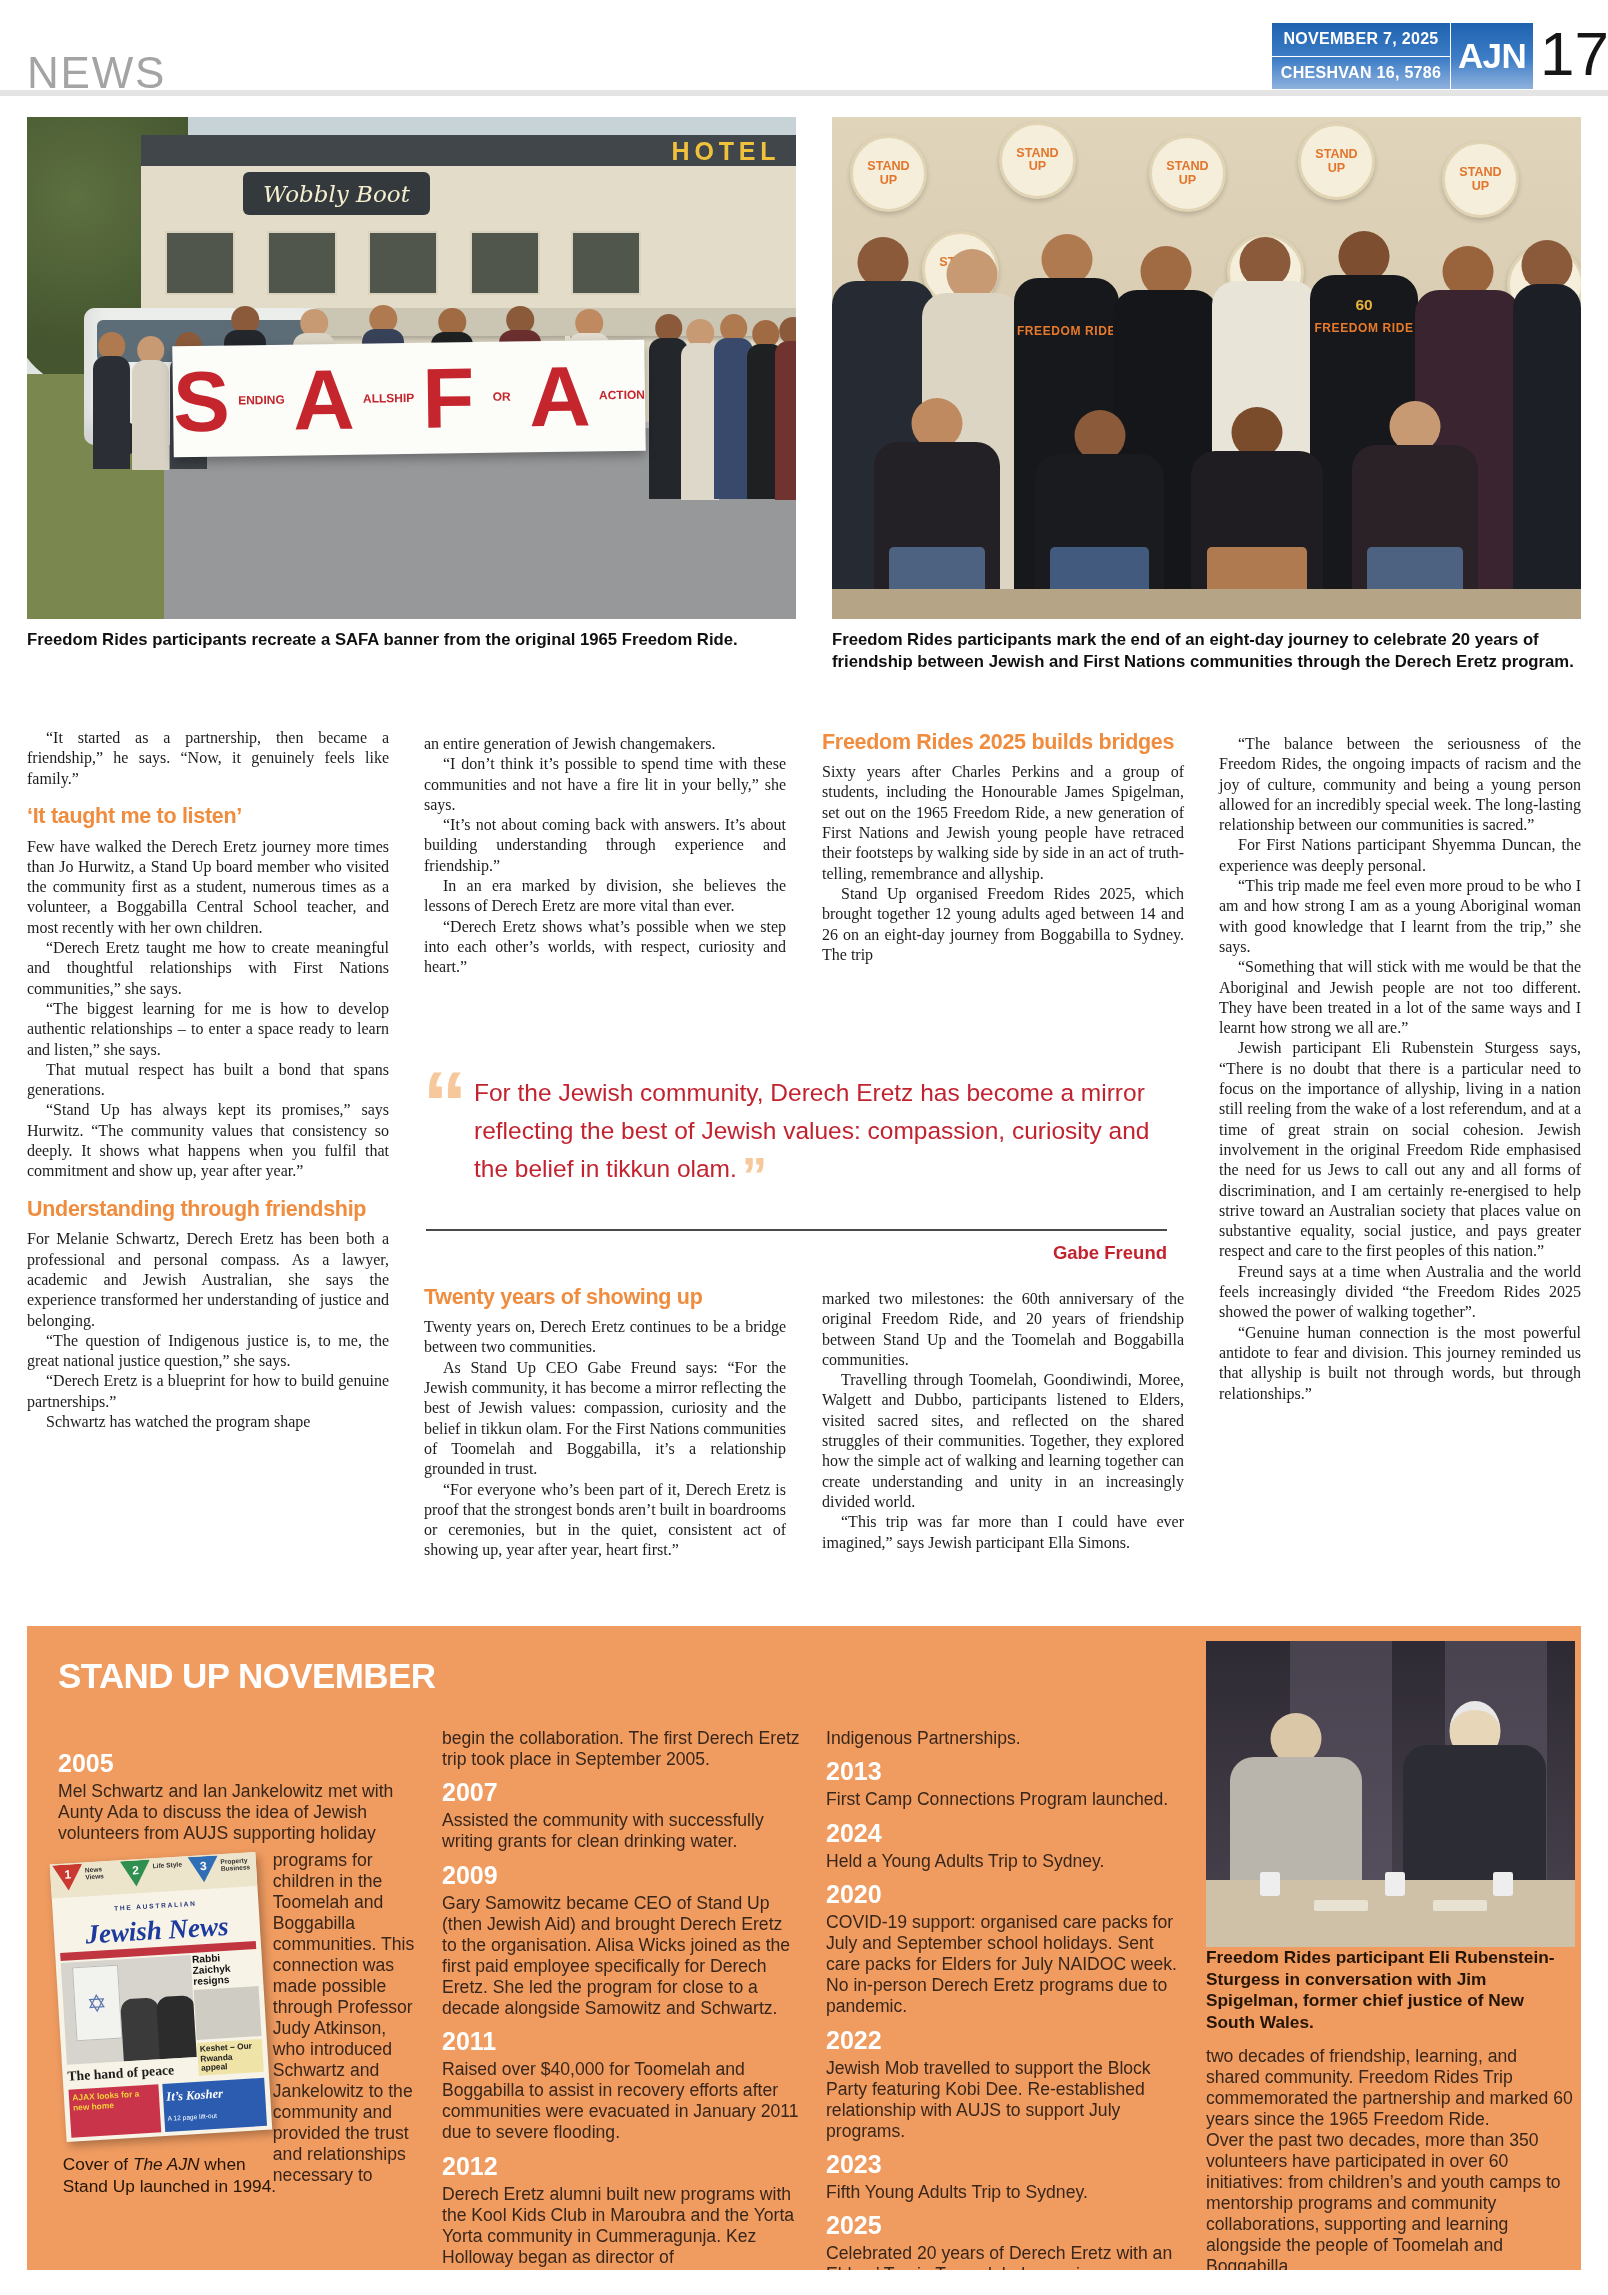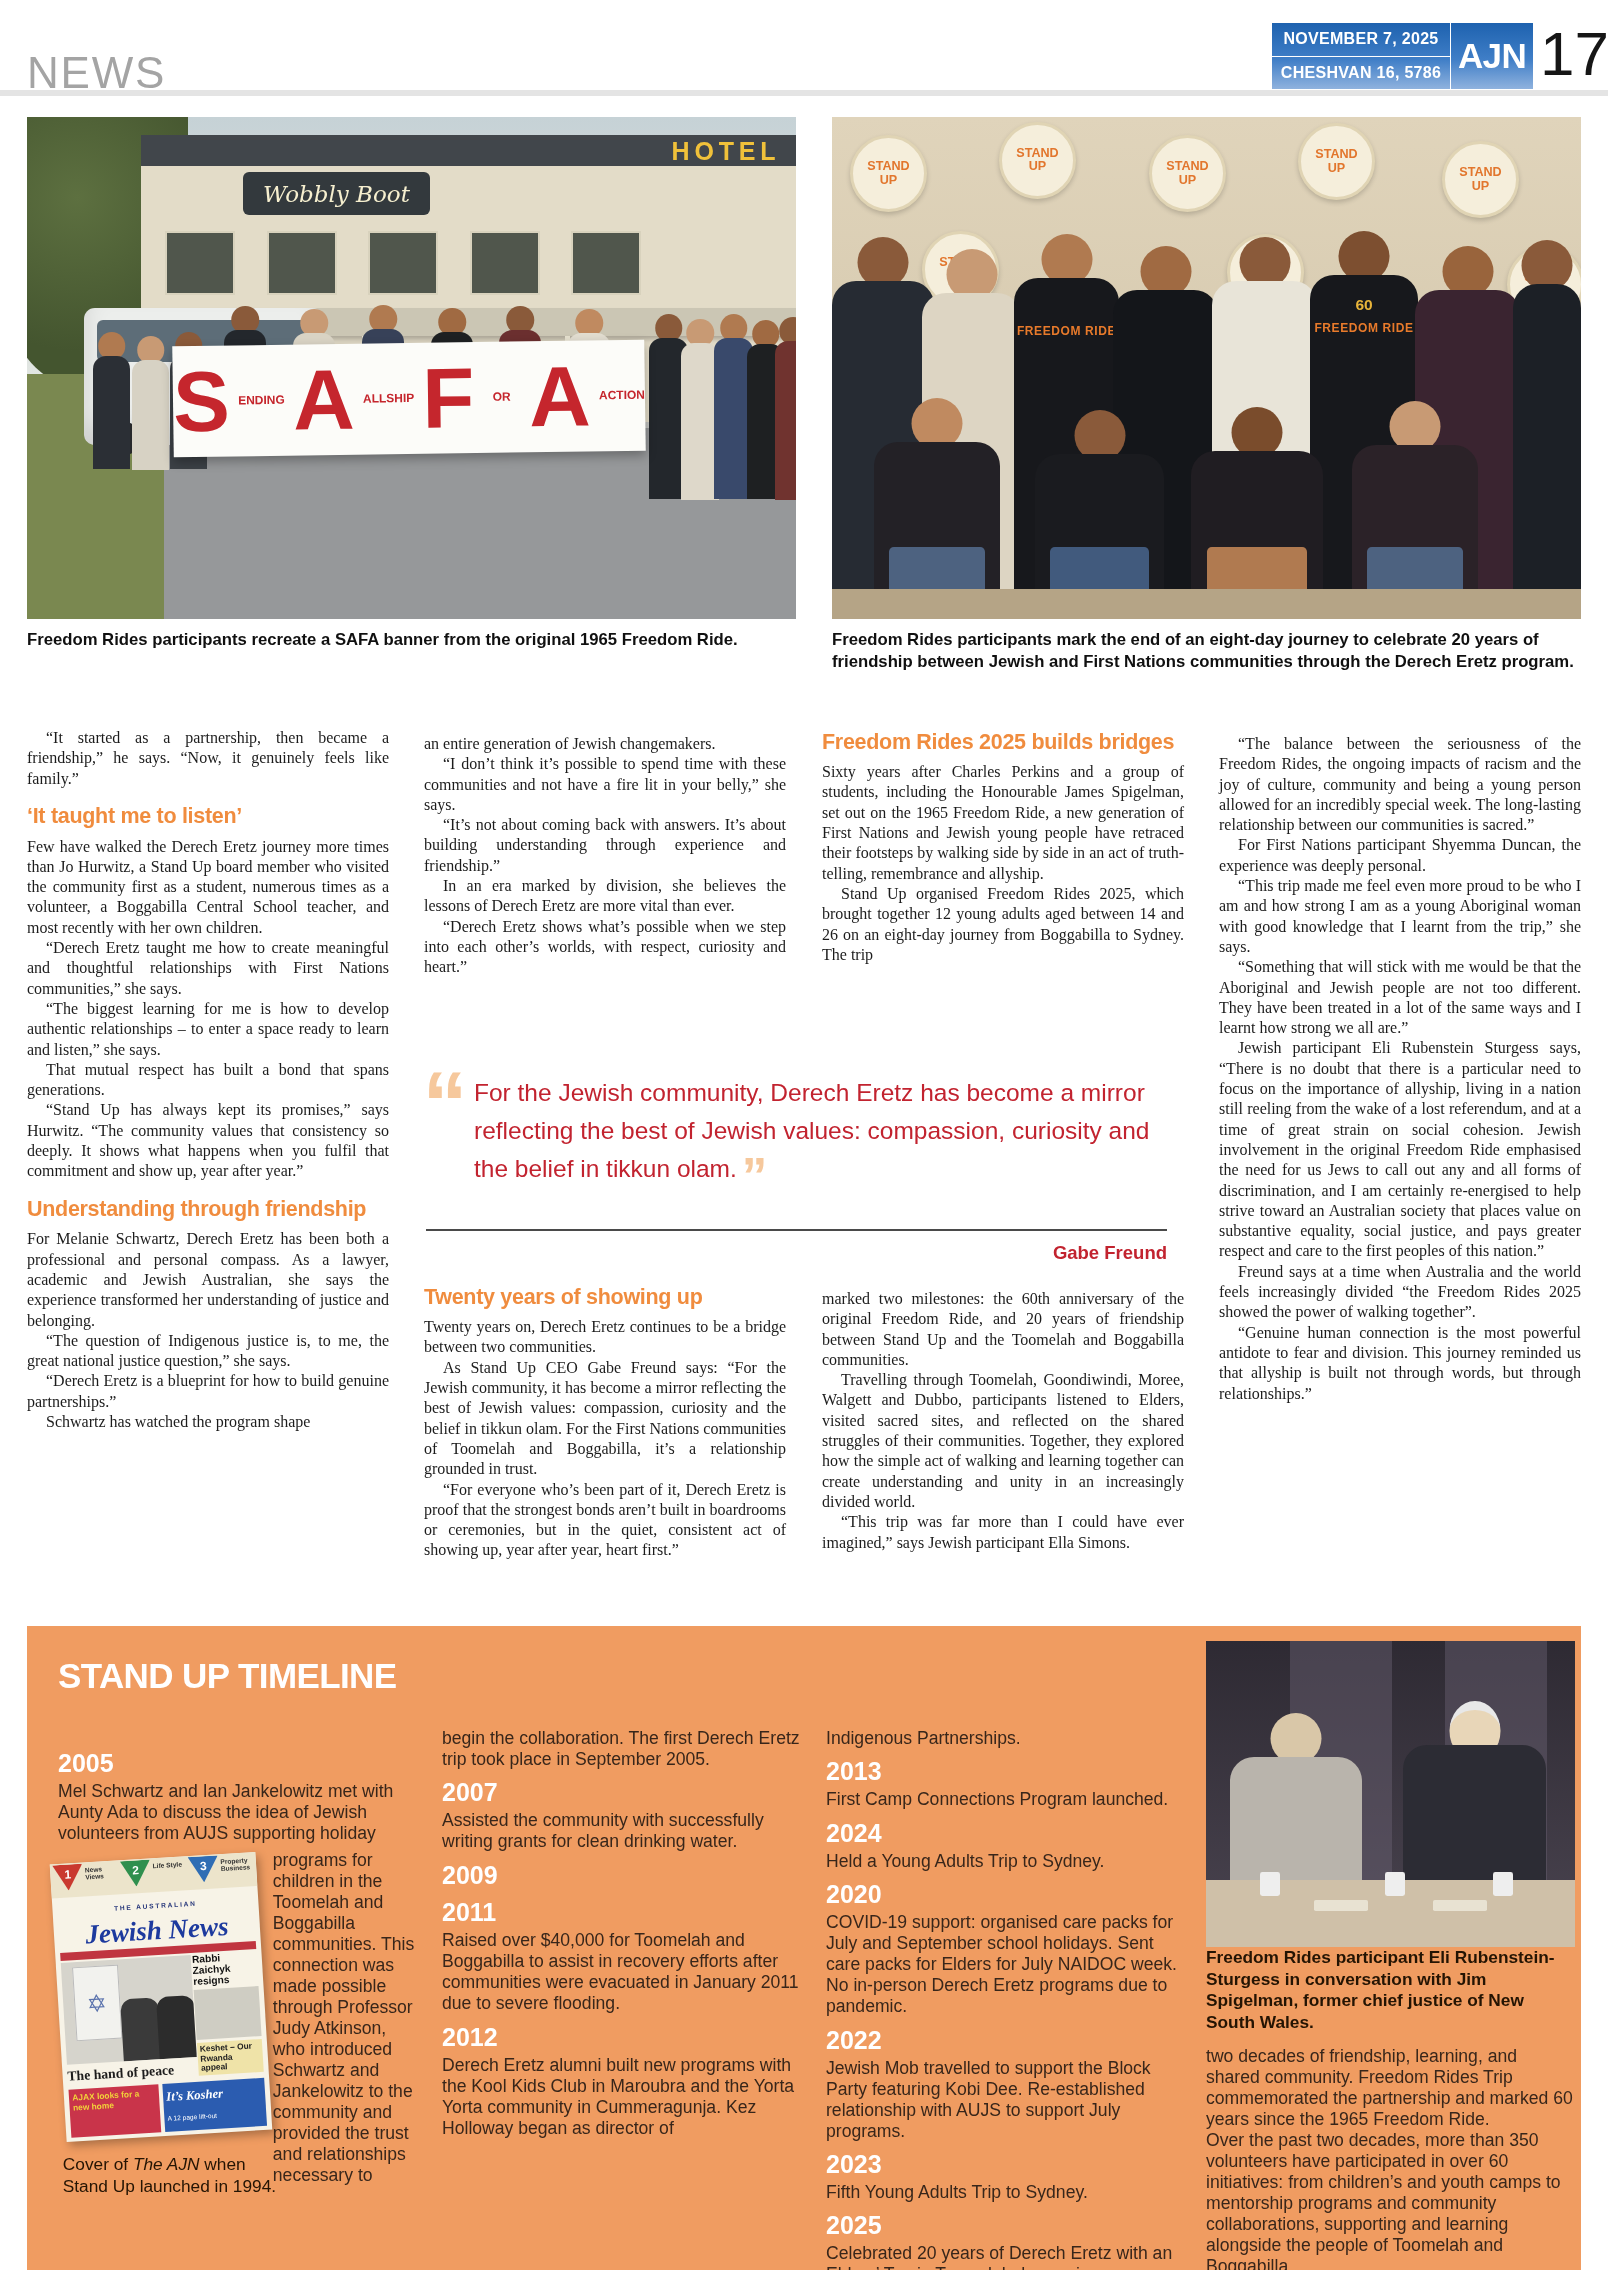--- a/index.html
+++ b/index.html
@@ -419,21 +419,21 @@
     <p class="ind">“The balance between the seriousness of the Freedom Rides, the ongoing impacts of racism and the joy of culture, community and being a young person allowed for an incredibly special week. The long-lasting relationship between our communities is sacred.”</p>
     <p class="ind">For First Nations participant Shyemma Duncan, the experience was deeply personal.</p>
     <p class="ind">“This trip made me feel even more proud to be who I am and how strong I am as a young Aboriginal woman with good knowledge that I learnt from the trip,” she says.</p>
     <p class="ind">“Something that will stick with me would be that the Aboriginal and Jewish people are not too different. They have been treated in a lot of the same ways and I learnt how strong we all are.”</p>
     <p class="ind">Jewish participant Eli Rubenstein Sturgess says, “There is no doubt that there is a particular need to focus on the importance of allyship, living in a nation still reeling from the wake of a lost referendum, and at a time of great strain on social cohesion. Jewish involvement in the original Freedom Ride emphasised the need for us Jews to call out any and all forms of discrimination, and I am certainly re-energised to help strive toward an Australian society that places value on substantive equality, social justice, and pays greater respect and care to the first peoples of this nation.”</p>
     <p class="ind">Freund says at a time when Australia and the world feels increasingly divided “the Freedom Rides 2025 showed the power of walking together”.</p>
     <p class="ind">“Genuine human connection is the most powerful antidote to fear and division. This journey reminded us that allyship is built not through words, but through relationships.”</p>
   </div>
 
   <div id="timeline">
-    <h2 class="tl-title">STAND UP TIMELINE</h2>
+    <h2 class="tl-title">STAND UP NOVEMBER</h2>
 
     <div class="tcol" id="tcolA">
       <div class="tl-year">2005</div>
       <p class="tl-entry">Mel Schwartz and Ian Jankelowitz met with Aunty Ada to discuss the idea of Jewish volunteers from AUJS supporting holiday</p>
       <div class="cover-wrap">
         <div class="ajn-card">
           <div class="c-top">
             <div class="pen pen1">1</div>
             <div class="plabel">News Views</div>
             <div class="pen pen2">2</div>
@@ -470,20 +470,21 @@
         <p class="wrap-col">programs for children in the Toomelah and Boggabilla communities. This connection was made possible through Professor Judy Atkinson, who introduced Schwartz and Jankelowitz to the community and provided the trust and relationships necessary to</p>
         <p class="tl-caption"><span>Cover of </span><span class="it">The AJN</span><span> when Stand Up launched in 1994.</span></p>
       </div>
     </div>
 
     <div class="tcol" id="tcolB">
       <p class="tl-entry">begin the collaboration. The first Derech Eretz trip took place in September 2005.</p>
       <div class="tl-year">2007</div>
       <p class="tl-entry">Assisted the community with successfully writing grants for clean drinking water.</p>
       <div class="tl-year">2009</div>
+      <p class="tl-entry">Gary Samowitz became CEO of Stand Up (then Jewish Aid) and brought Derech Eretz to the organisation. Alisa Wicks joined as the first paid employee specifically for Derech Eretz. She led the program for close to a decade alongside Samowitz and Schwartz.</p>
       <div class="tl-year">2011</div>
       <p class="tl-entry">Raised over $40,000 for Toomelah and Boggabilla to assist in recovery efforts after communities were evacuated in January 2011 due to severe flooding.</p>
       <div class="tl-year">2012</div>
       <p class="tl-entry">Derech Eretz alumni built new programs with the Kool Kids Club in Maroubra and the Yorta Yorta community in Cummeragunja. Kez Holloway began as director of</p>
     </div>
 
     <div class="tcol" id="tcolC">
       <p class="tl-entry">Indigenous Partnerships.</p>
       <div class="tl-year">2013</div>
       <p class="tl-entry">First Camp Connections Program launched.</p>

